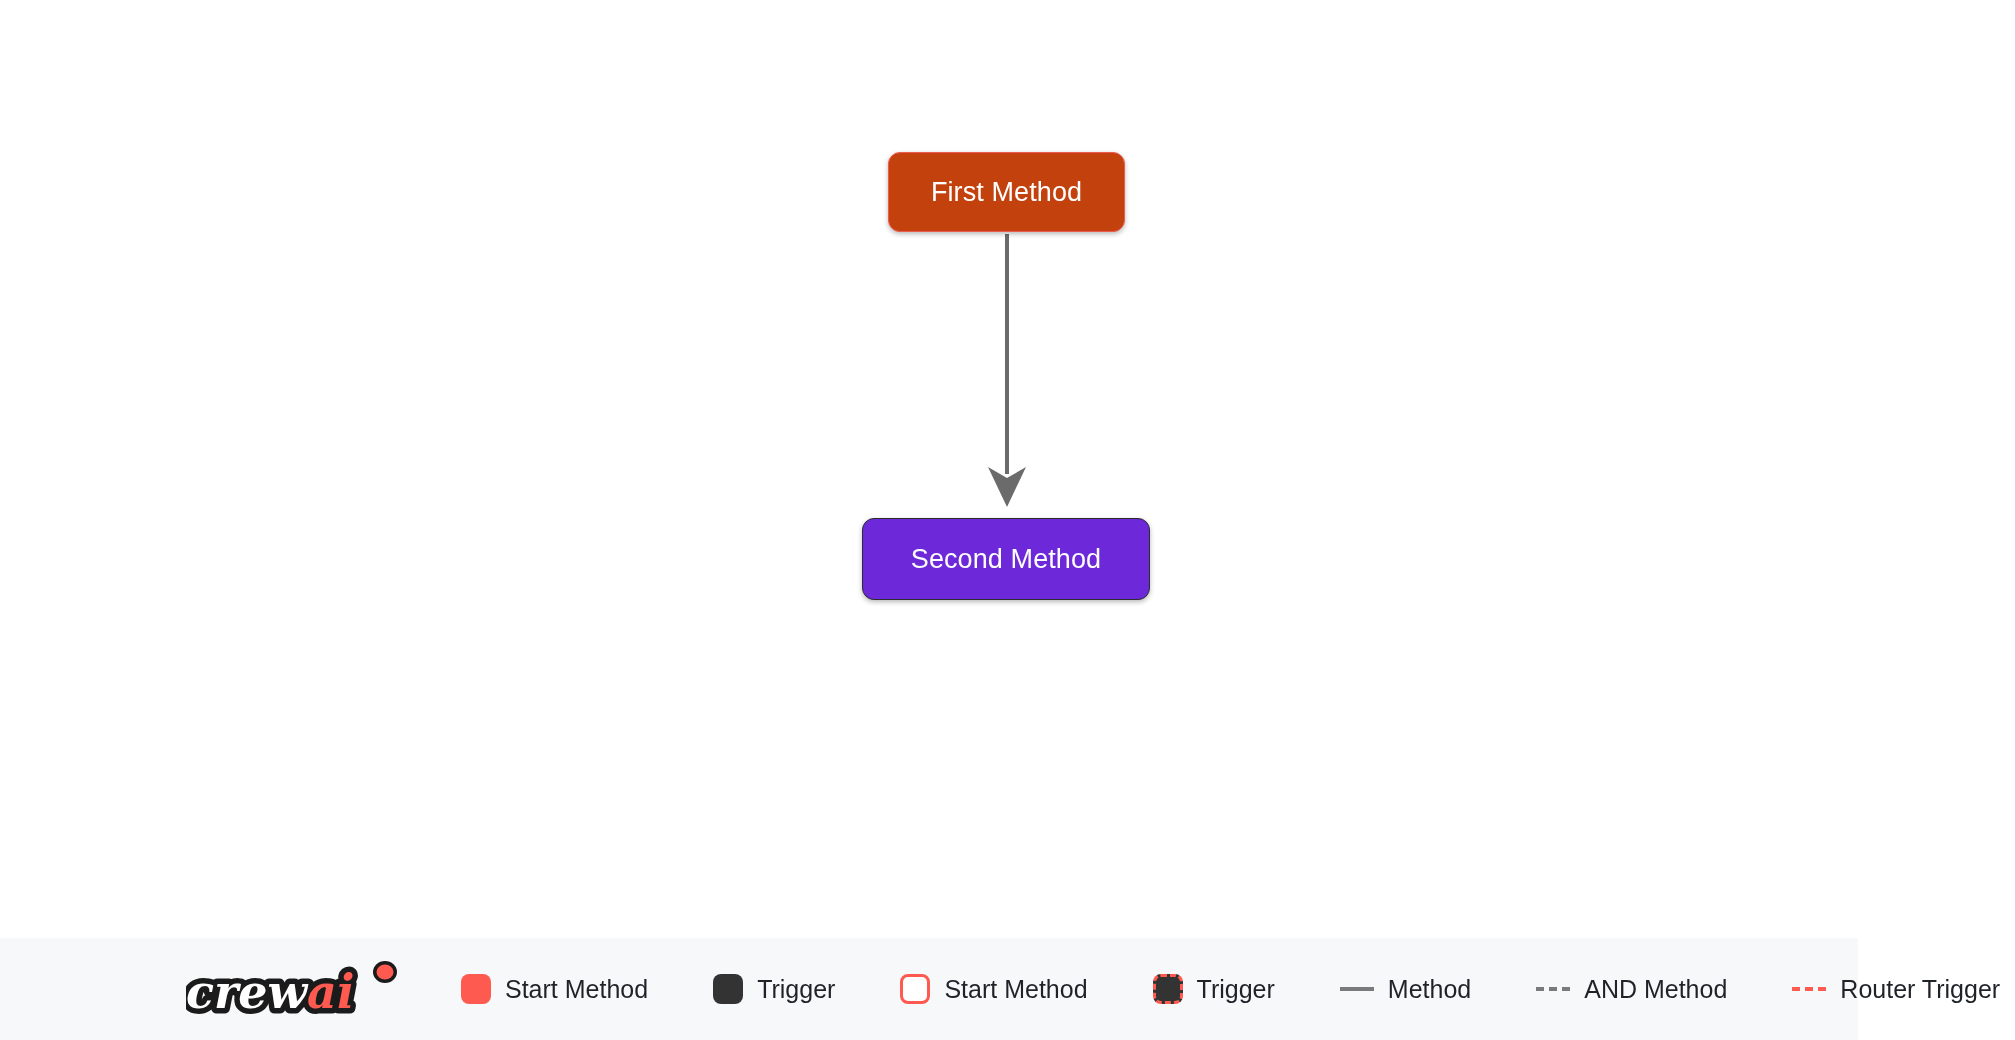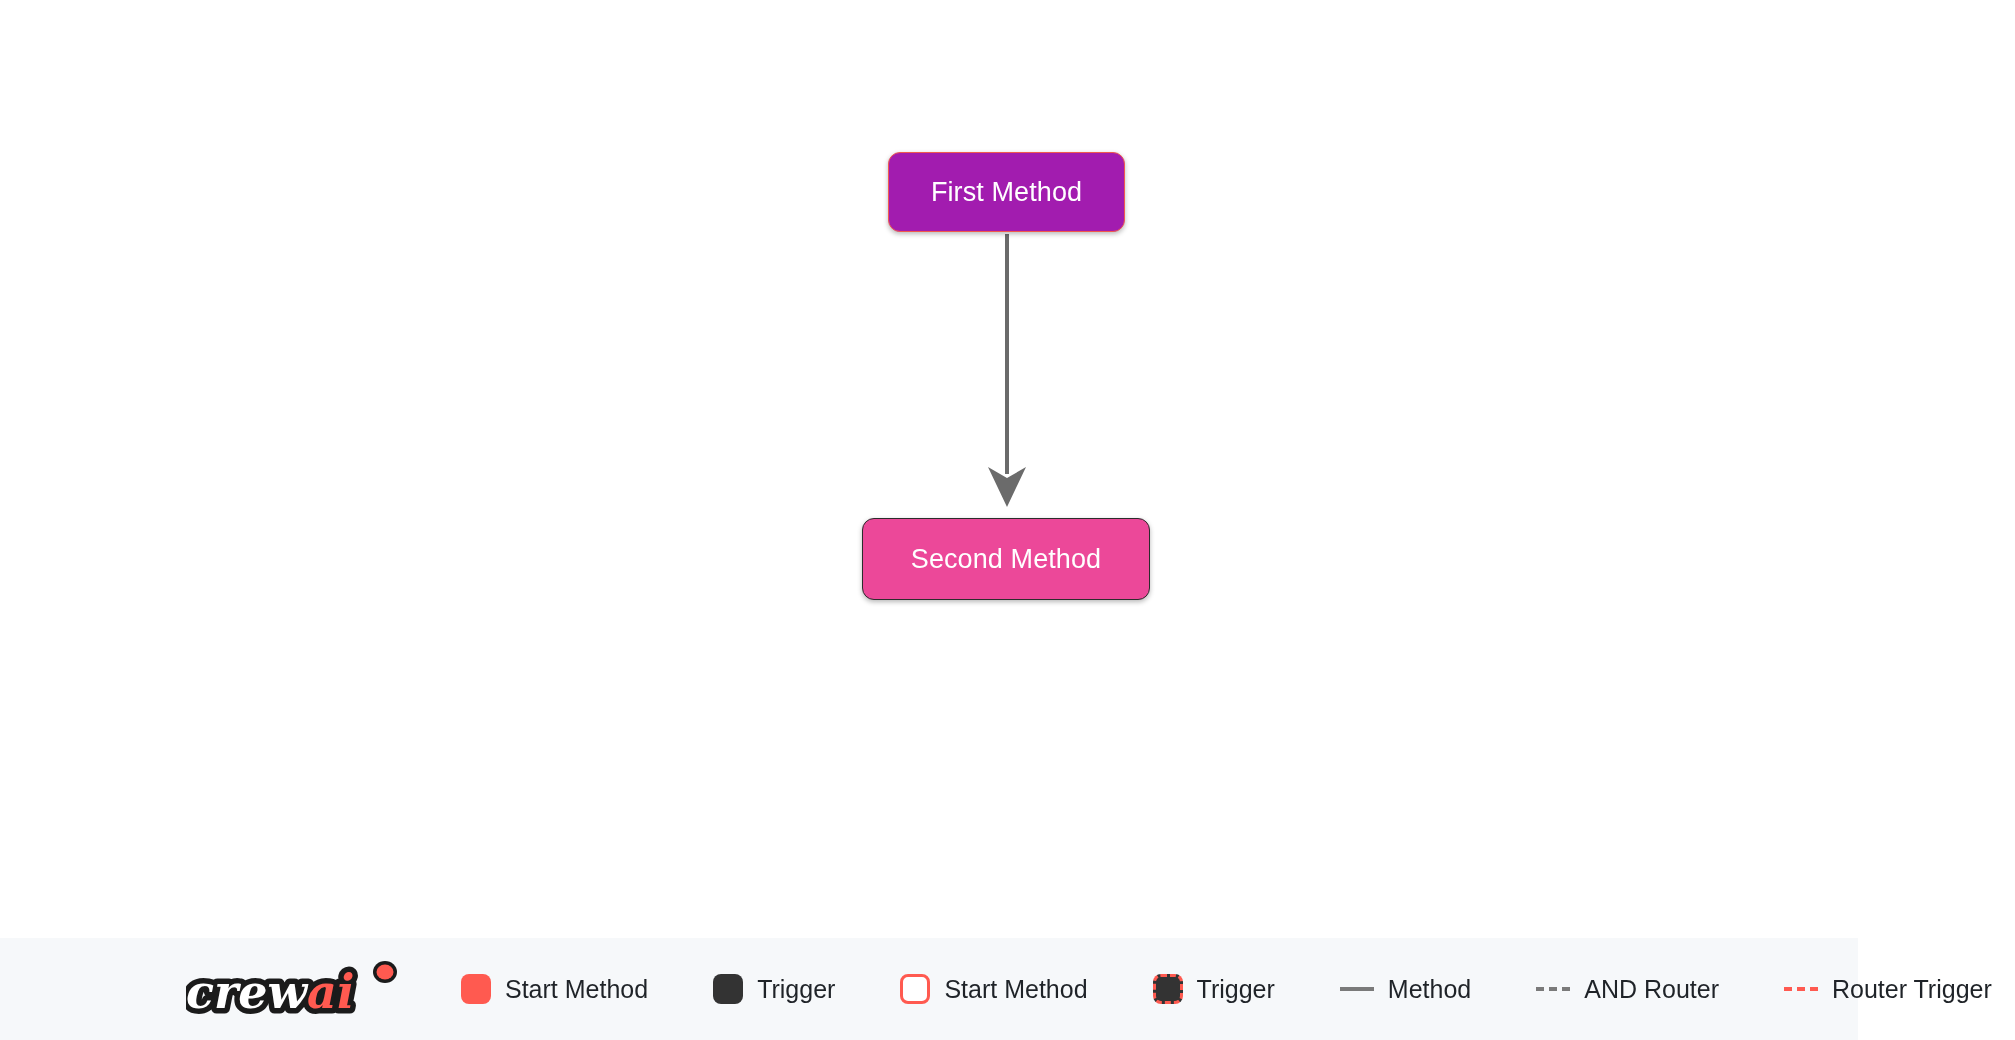--- a/index.html
+++ b/index.html
@@ -49,26 +49,26 @@
     color: #ffffff;
     font-size: 27px;
     font-family: "Liberation Sans", sans-serif;
     font-weight: 400;
     letter-spacing: 0.1px;
     white-space: nowrap;
     box-shadow: 0 2px 5px rgba(0,0,0,0.28);
   }
 
   .node-start {
-    background: #a21caf;
+    background: #c2410c;
     border: 1.5px solid #f0594f;
   }
 
   .node-method {
-    background: #ec4899;
+    background: #6d28d9;
     border: 1.5px solid #2c2c2c;
   }
 
   
   #legend {
     position: absolute;
     left: 0;
     top: 938px;
     width: 1858px;
     height: 102px;
@@ -199,21 +199,21 @@
         <span class="legend-label">Trigger</span>
       </div>
 
       <div class="legend-item">
         <span class="line-sample line-solid"></span>
         <span class="legend-label">Method</span>
       </div>
 
       <div class="legend-item">
         <span class="line-sample line-dashed"></span>
-        <span class="legend-label">AND Router</span>
+        <span class="legend-label">AND Method</span>
       </div>
 
       <div class="legend-item">
         <span class="line-sample line-router"></span>
         <span class="legend-label">Router Trigger</span>
       </div>
 
     </div>
   </div>
 

